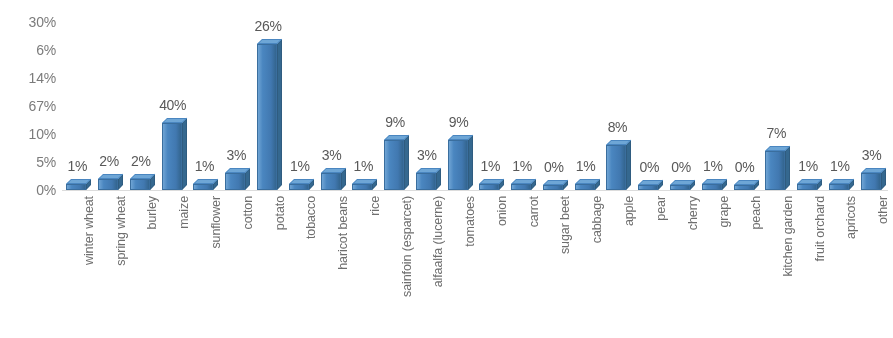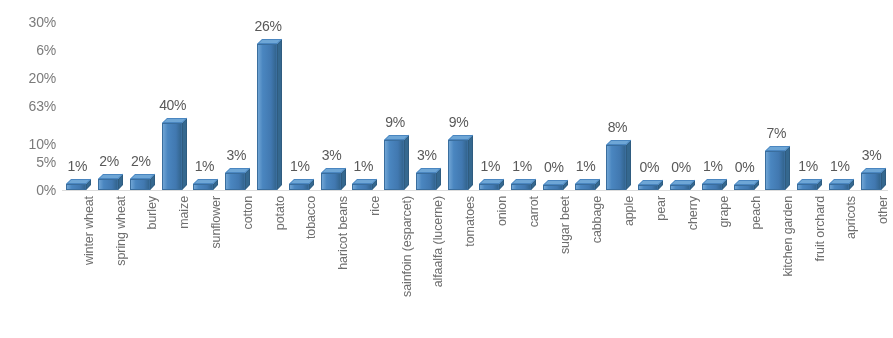--- a/index.html
+++ b/index.html
@@ -163,23 +163,23 @@
 </head>
 <body>
 
 <div id="chart-root">
 
   <div class="plot-area">
 
     <div class="y-axis-labels">
         <div class="y-tick" style="top: 190px;">0%</div>
         <div class="y-tick" style="top: 162px;">5%</div>
-        <div class="y-tick" style="top: 144px;">10%</div>
-        <div class="y-tick" style="top: 106px;">63%</div>
-        <div class="y-tick" style="top: 78px;">20%</div>
+        <div class="y-tick" style="top: 134px;">10%</div>
+        <div class="y-tick" style="top: 106px;">67%</div>
+        <div class="y-tick" style="top: 78px;">14%</div>
         <div class="y-tick" style="top: 50px;">6%</div>
         <div class="y-tick" style="top: 22px;">30%</div>
       </div>
 
     <div class="axis-line"></div>
 
     <div class="bars-layer">
         <div class="bar-slot" style="left: 0.384615px; width: 31px;">
           <div class="bar-wrap" style="height: 5.6px;">
             <div class="bar-side" style="height: 5.6px;"></div>

